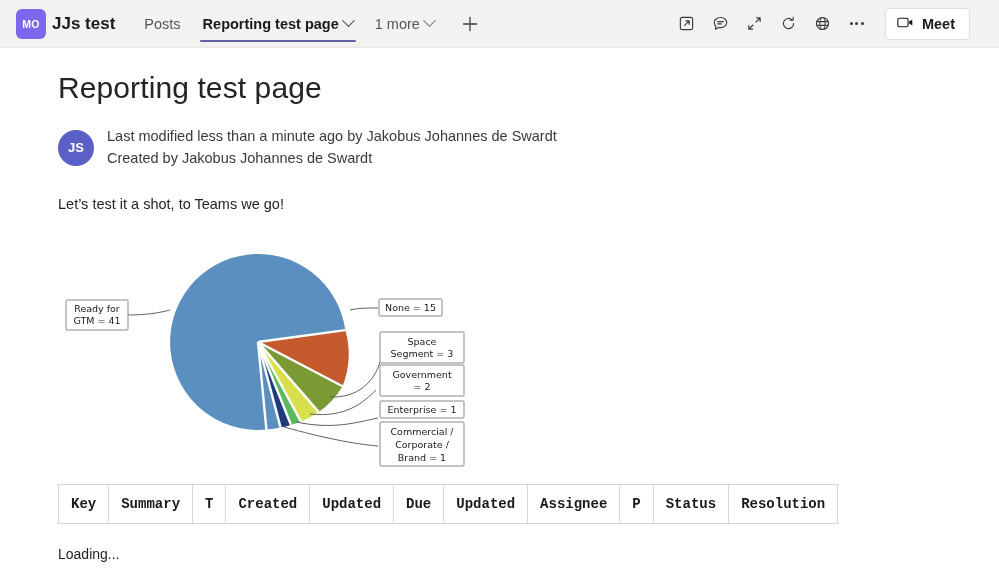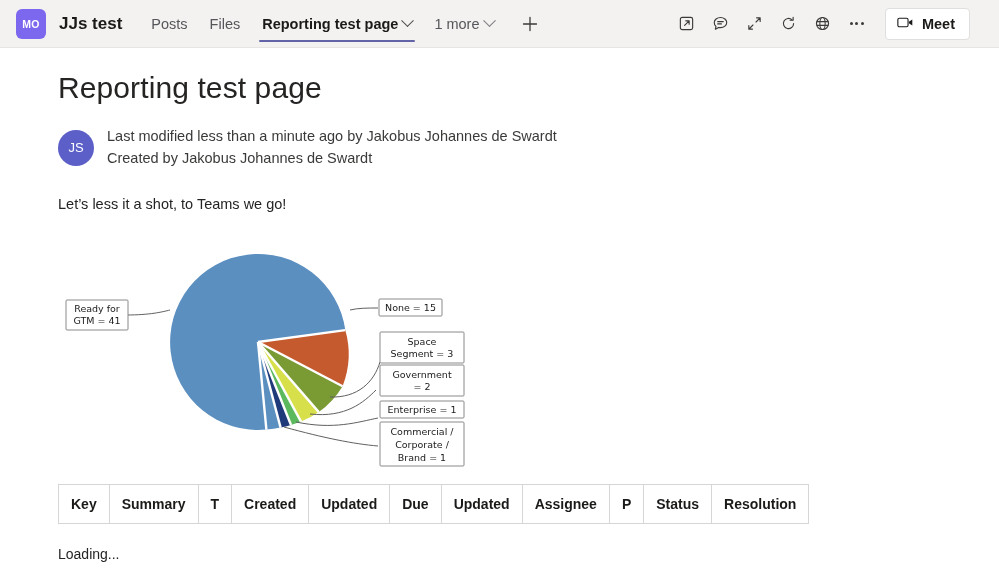--- a/index.html
+++ b/index.html
@@ -36,21 +36,21 @@
     align-items: center;
     justify-content: center;
     flex: 0 0 auto;
     letter-spacing: .3px;
   }
 
   .team-name {
     font-size: 17px;
     font-weight: 700;
     color: #1b1a19;
-    margin-left: 13px;
+    margin-left: 6px;
     white-space: nowrap;
   }
 
   .tabstrip {
     display: flex;
     align-items: center;
     height: 48px;
     margin-left: 18px;
   }
 
@@ -170,21 +170,21 @@
     margin-top: 20px;
   }
 
   .user-avatar {
     width: 36px;
     height: 36px;
     border-radius: 50%;
     background: #5b5fc7;
     color: #ffffff;
     font-size: 13px;
-    font-weight: 400;
+    font-weight: 700;
     display: flex;
     align-items: center;
     justify-content: center;
     flex: 0 0 auto;
   }
 
   .byline-text { font-size: 14.5px; color: #3b3a39; line-height: 1.5; }
 
   .intro {
     margin-top: 26px;
@@ -211,20 +211,21 @@
     stroke: #8a8a8a;
     stroke-width: 1;
   }
   .leader { fill: none; stroke: #606060; stroke-width: 1; }
 
   
   .jira-table {
     margin-top: 12px;
     border-collapse: collapse;
     font-size: 14px;
+    font-family: Liberation Mono, monospace;
   }
   .jira-table th {
     border: 1px solid #d6d6d6;
     padding: 11px 12px;
     font-weight: 700;
     color: #1b1a19;
     text-align: left;
     white-space: nowrap;
     background: #ffffff;
   }
@@ -250,23 +251,20 @@
   <div class="team-avatar">MO</div>
 
   <div class="team-name">JJs test</div>
 
   <div class="tabstrip">
 
     <div class="tab">
       <span>Posts</span>
     </div>
 
-    <div class="tab">
-      <span>Files</span>
-    </div>
 
     <div class="tab active">
       <span>Reporting test page</span>
       <span class="chev"></span>
     </div>
 
     <div class="tab">
       <span>1 more</span>
       <span class="chev"></span>
     </div>
@@ -338,21 +336,21 @@
   <h1 class="page-title">Reporting test page</h1>
 
   <div class="byline">
     <div class="user-avatar">JS</div>
     <div class="byline-text">
       <div>Last modified less than a minute ago by Jakobus Johannes de Swardt</div>
       <div>Created by Jakobus Johannes de Swardt</div>
     </div>
   </div>
 
-  <div class="intro">Let’s less it a shot, to Teams we go!</div>
+  <div class="intro">Let’s test it a shot, to Teams we go!</div>
 
   
   <div class="chart-wrap">
     <svg width="470" height="250" viewBox="0 0 470 250" aria-hidden="false">
 
       <g>
         <path d="M200,120 L287.3,108.1 A88,88 0 1 0 208.4,207.6 Z" fill="#5b8fc0"></path>
         <path d="M200,120 L287.3,108.1 A88,88 0 0 1 284.6,164.2 Z" fill="#c55a2e"></path>
         <path d="M200,120 L284.6,164.2 A88,88 0 0 1 260.8,190.1 Z" fill="#7a9a33"></path>
         <path d="M200,120 L260.8,190.1 A88,88 0 0 1 243.0,199.6 Z" fill="#d7e04a"></path>

